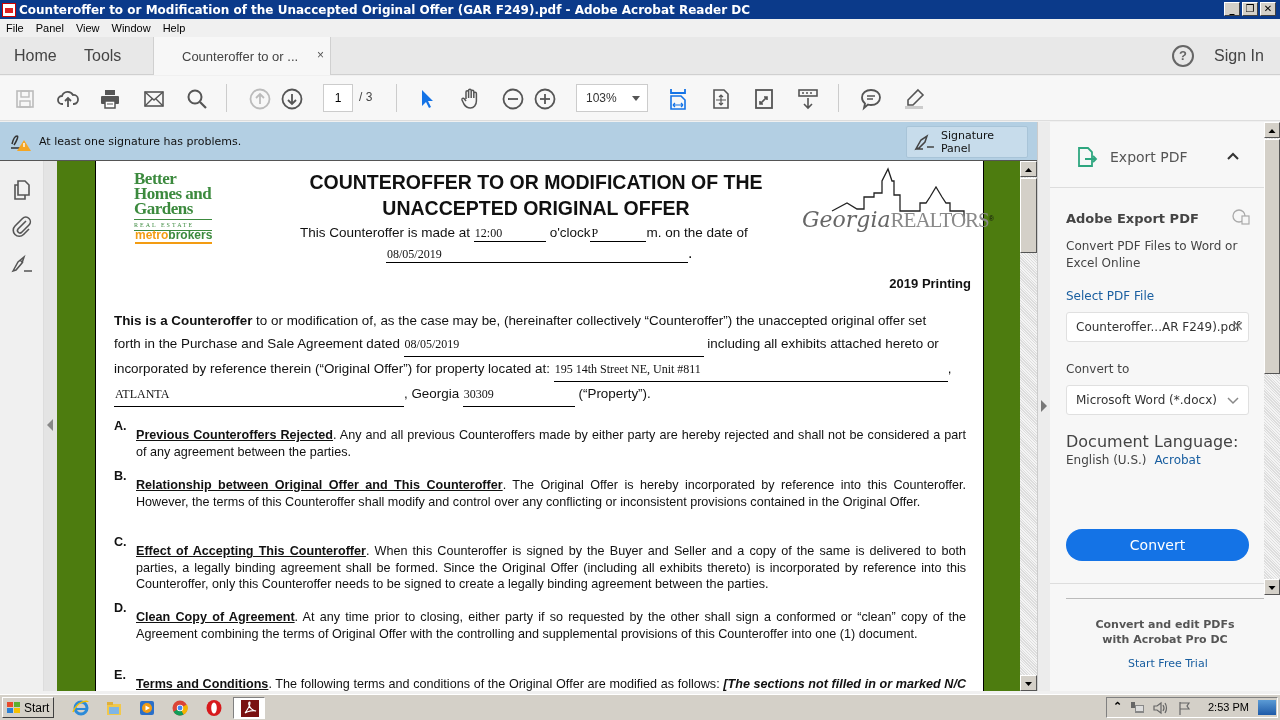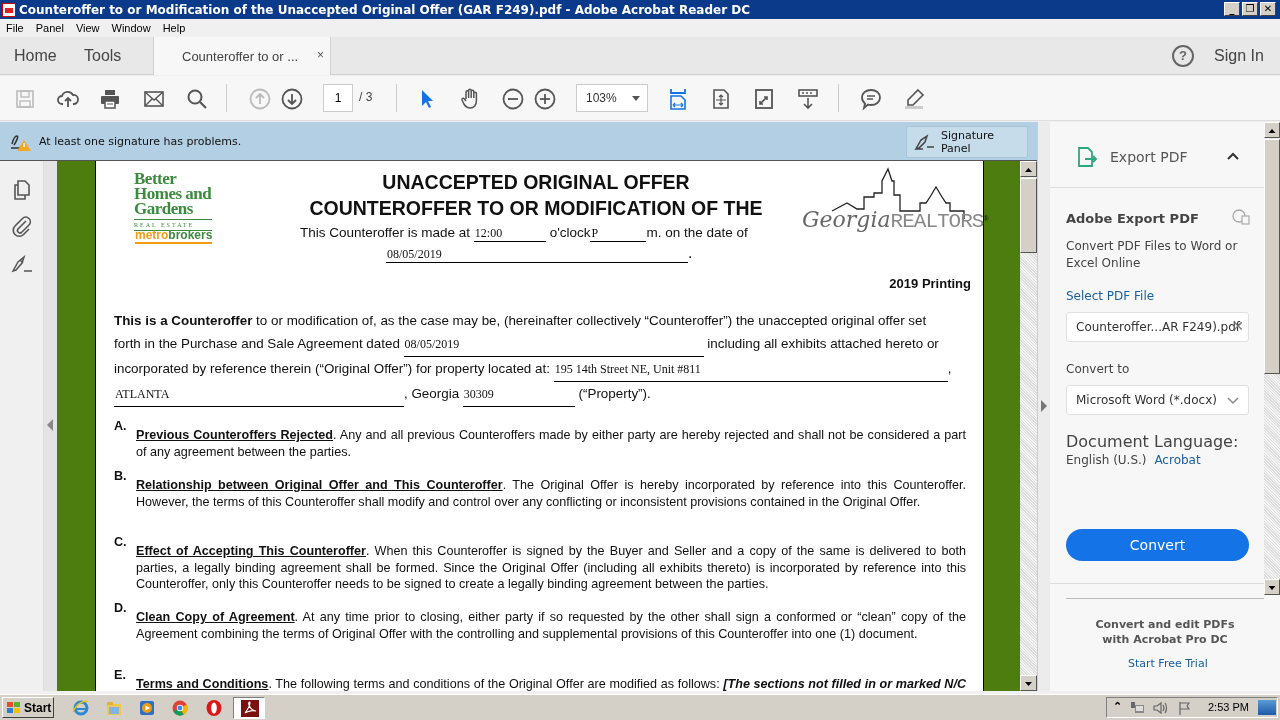--- a/index.html
+++ b/index.html
@@ -38,21 +38,21 @@
   .vscroll { position: absolute; top: 161px; left: 1020px; width: 17px; height: 530px; background: repeating-linear-gradient(45deg,#ddd 0,#ddd 1px,#f4f4f4 1px,#f4f4f4 2px); }
   .vscroll .btn { position: absolute; left: 0; width: 17px; height: 16px; background: #d4d0c8; border: 1px solid #fff; border-right-color: #555; border-bottom-color: #555; }
   .vscroll .thumb { position: absolute; left: 0; top: 17px; width: 17px; height: 75px; background: #d4d0c8; border: 1px solid #fff; border-right-color: #555; border-bottom-color: #555; }
   .rightcol-gap { position: absolute; top: 122px; left: 1037px; width: 13px; height: 569px; background: #ececec; border-left: 1px solid #ccc; }
   .rightcol-gap .tri { position: absolute; left: 3px; top: 278px; width: 0; height: 0; border-top: 6px solid transparent; border-bottom: 6px solid transparent; border-left: 6px solid #777; }
   .rpanel { position: absolute; top: 122px; left: 1050px; width: 214px; height: 569px; background: #f7f7f7; font-family: "DejaVu Sans", sans-serif; color: #444; }
   .rpanel-scroll { position: absolute; top: 122px; left: 1264px; width: 16px; height: 473px; background: repeating-linear-gradient(45deg,#ddd 0,#ddd 1px,#f4f4f4 1px,#f4f4f4 2px); }
   .rpanel-scroll .btn { position: absolute; left: 0; width: 16px; height: 16px; background: #d4d0c8; border: 1px solid #fff; border-right-color: #555; border-bottom-color: #555; }
   .rpanel-scroll .thumb { position: absolute; left: 0; top: 17px; width: 16px; height: 235px; background: #d4d0c8; border: 1px solid #fff; border-right-color: #555; border-bottom-color: #555; }
   .taskbar { position: absolute; top: 694px; left: 0; width: 1280px; height: 26px; background: #d4d0c8; border-top: 1px solid #fff; font-family: "Liberation Sans", sans-serif; }
-  .startbtn { position: absolute; left: 2px; top: 2px; width: 52px; height: 21px; border: 1px solid #fff; border-right-color: #404040; border-bottom-color: #404040; font-weight: bold; font-size: 12px; display: flex; align-items: center; gap: 2px; padding-left: 3px; }
+  .startbtn { position: absolute; left: 2px; top: 2px; width: 52px; height: 21px; border: 1px solid #fff; border-right-color: #404040; border-bottom-color: #404040; font-weight: normal; font-size: 12px; display: flex; align-items: center; gap: 2px; padding-left: 3px; }
   .tray { position: absolute; left: 1106px; top: 2px; width: 172px; height: 21px; border: 1px solid #808080; border-right-color: #fff; border-bottom-color: #fff; font-size: 11px; }
   .u { text-decoration: underline; font-weight: bold; }
   .fill { font-family: "Liberation Serif", serif; font-size: 12px; border-bottom: 1px solid #000; display: inline-block; padding-left: 1px; }
   .sec { position: absolute; left: 18px; width: 852px; font-size: 12.6px; line-height: 16.5px; text-align: justify; }
   .sec .lbl { position: absolute; left: 0; top: 0; font-weight: bold; }
   .sec .body { margin-left: 22px; margin-top: 9px; }
 </style>
 </head>
 <body>
 
@@ -239,38 +239,38 @@
 
     <div style="position:absolute;left:38px;top:10px;width:78px;color:#3c8a3e;font-family:'Liberation Serif',serif;">
       <div style="font-size:17px;line-height:15px;font-weight:bold;letter-spacing:-0.5px;">Better Homes and Gardens</div>
       <div style="font-size:6px;letter-spacing:2px;color:#3c8a3e;margin-top:3px;border-top:1px solid #3c8a3e;border-bottom:1px solid #3c8a3e;padding:2px 0;">REAL ESTATE</div>
     </div>
     <div style="position:absolute;left:39px;top:67px;font-size:12px;font-weight:bold;font-family:'Liberation Sans',sans-serif;border-bottom:2px solid #f39c12;">
       <span style="color:#f39c12">metro</span><span style="color:#3c8a3e">brokers</span>
     </div>
 
     <div style="position:absolute;left:150px;top:8px;width:580px;text-align:center;font-weight:bold;font-size:19.5px;line-height:26px;">
+      <div>COUNTEROFFER TO OR MODIFICATION OF THE</div>
       <div>UNACCEPTED ORIGINAL OFFER</div>
-      <div>COUNTEROFFER TO OR MODIFICATION OF THE</div>
     </div>
     <div style="position:absolute;left:204px;top:64px;font-size:13.5px;white-space:nowrap;">
       <span>This Counteroffer is made at</span>
       <span class="fill" style="width:72px">12:00</span>
       <span>o'clock</span><span class="fill" style="width:56px">P</span><span>m. on the date of</span>
     </div>
     <div style="position:absolute;left:290px;top:83px;">
       <span class="fill" style="width:302px">08/05/2019</span>.
     </div>
 
     <div style="position:absolute;left:706px;top:6px;width:172px;height:88px;">
       <svg width="172" height="55" viewBox="0 0 172 55">
         <path d="M30 44 L45 36 L55 42 L62 42 L62 30 L72 30 L72 26 L80 26 L80 14 L86 2 L90 14 L92 14 L92 28 L98 28 L98 44 L118 44 L118 36 L124 36 L128 30 L134 20 L140 30 L144 36 L148 36 L148 44 L162 44 L162 52" fill="none" stroke="#222" stroke-width="1.3"></path>
       </svg>
       <div style="position:absolute;left:0;top:40px;white-space:nowrap;">
-        <span style="font-family:'DejaVu Serif',serif;font-style:italic;font-size:22px;color:#666;">Georgia</span><span style="font-family:Liberation Mono, monospace;font-size:21px;color:#888;letter-spacing:-1px;">REALTORS</span><sup style="font-size:7px;">®</sup>
+        <span style="font-family:'DejaVu Serif',serif;font-style:italic;font-size:22px;color:#666;">Georgia</span><span style="font-family:Liberation Serif, serif;font-size:21px;color:#888;letter-spacing:-1px;">REALTORS</span><sup style="font-size:7px;">®</sup>
       </div>
     </div>
     <div style="position:absolute;right:12px;top:115px;font-weight:bold;font-size:13px;">2019 Printing</div>
 
     <div style="position:absolute;left:18px;top:148px;width:852px;font-size:13.4px;line-height:23px;">
       <div style="white-space:nowrap;"><b>This is a Counteroffer</b><span> to or modification of, as the case may be, (hereinafter collectively “Counteroffer”) the unaccepted original offer set</span></div>
       <div style="white-space:nowrap;"><span>forth in the Purchase and Sale Agreement dated</span> <span class="fill" style="width:300px">08/05/2019</span> <span>including all exhibits attached hereto or</span></div>
       <div style="white-space:nowrap;"><span>incorporated by reference therein (“Original Offer”) for property located at:</span> <span class="fill" style="width:394px">195 14th Street NE, Unit #811</span>,</div>
       <div style="white-space:nowrap;"><span class="fill" style="width:290px">ATLANTA</span><span>, Georgia</span> <span class="fill" style="width:112px">30309</span> <span>(“Property”).</span></div>
     </div>

